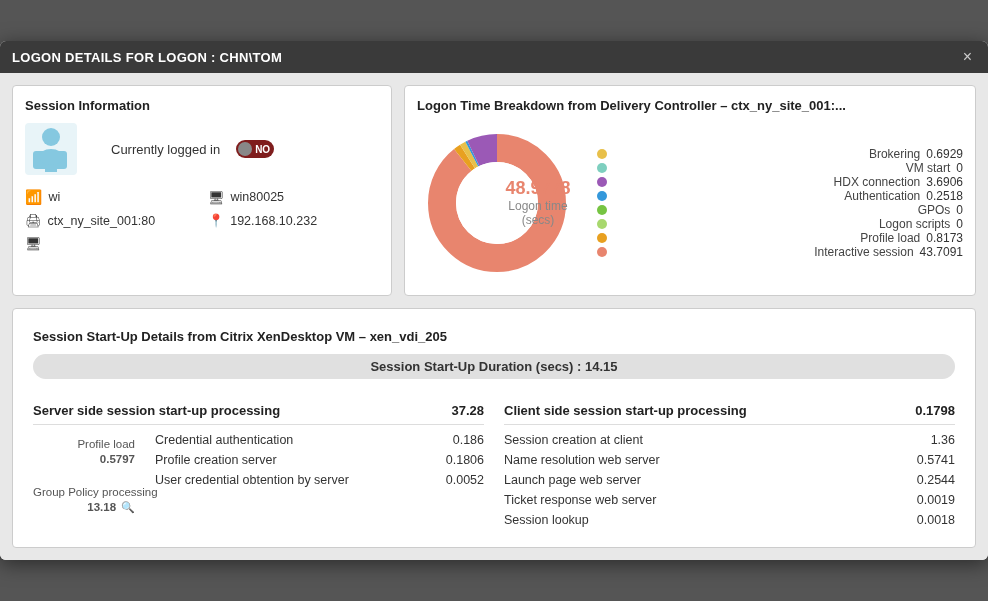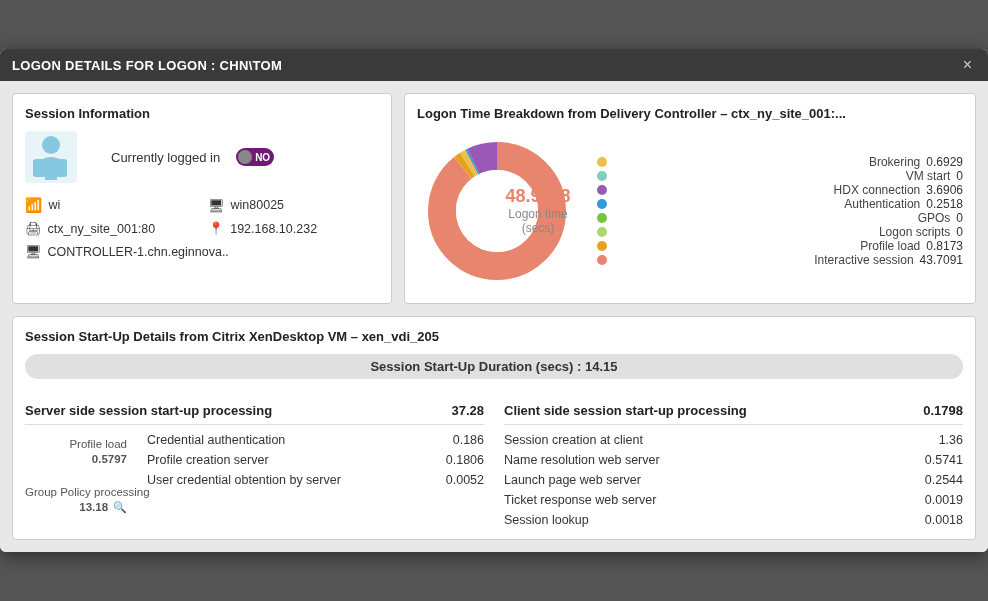--- a/index.html
+++ b/index.html
@@ -89,21 +89,21 @@
       display: flex;
       align-items: center;
       gap: 16px;
       font-size: 13px;
       color: #333;
       margin-left: 20px;
     }
     .toggle {
       display: inline-flex;
       align-items: center;
-      background: #701a75;
+      background: #7f1d1d;
       border-radius: 10px;
       padding: 2px 4px 2px 2px;
       gap: 3px;
     }
     .toggle-circle {
       width: 14px;
       height: 14px;
       background: #888;
       border-radius: 50%;
     }
@@ -178,21 +178,21 @@
     }
     .legend-val {
       color: #333;
       font-weight: 500;
     }
     
     .bottom-panel {
       background: #fff;
       border: 1px solid #ccc;
       border-radius: 4px;
-      padding: 12px;
+      padding: 20px;
     }
     .duration-bar {
       background: #e0e0e0;
       border-radius: 20px;
       text-align: center;
       padding: 5px 20px;
       font-size: 13px;
       font-weight: 600;
       color: #333;
       margin-bottom: 12px;
@@ -302,21 +302,20 @@
           <div class="session-item">
             <span style="font-size:13px">🖨</span>
             <span>ctx_ny_site_001:80</span>
           </div>
           <div class="session-item">
             <span style="font-size:13px">📍</span>
             <span>192.168.10.232</span>
           </div>
           <div class="session-item" style="grid-column: span 2">
             <span style="font-size:13px">🖥</span>
-            <span>CONTROLLER-1.chn.eginnova..</span>
           </div>
         </div>
       </div>
 
       <div class="panel logon-panel">
         <div class="panel-title">Logon Time Breakdown from Delivery Controller – ctx_ny_site_001:...</div>
         <div class="donut-section">
 
           <div class="donut-container">
             <svg width="160" height="160" viewBox="0 0 160 160">

